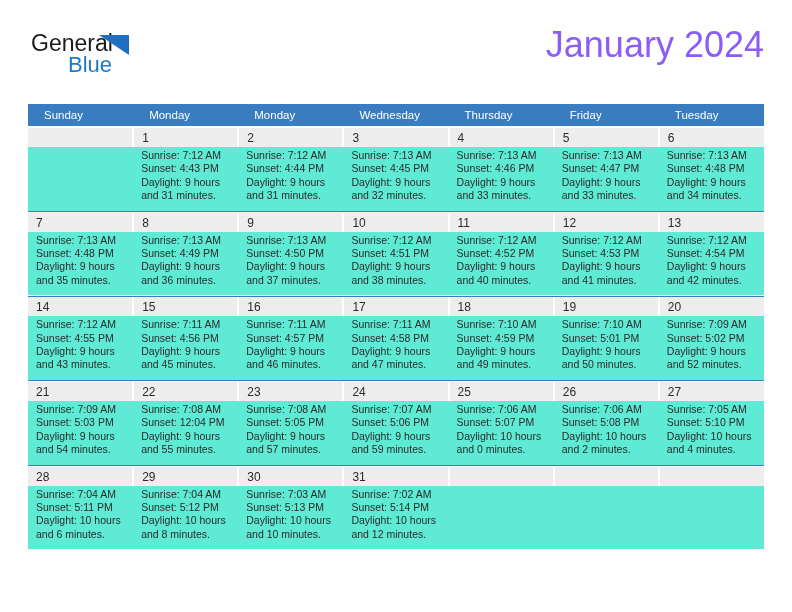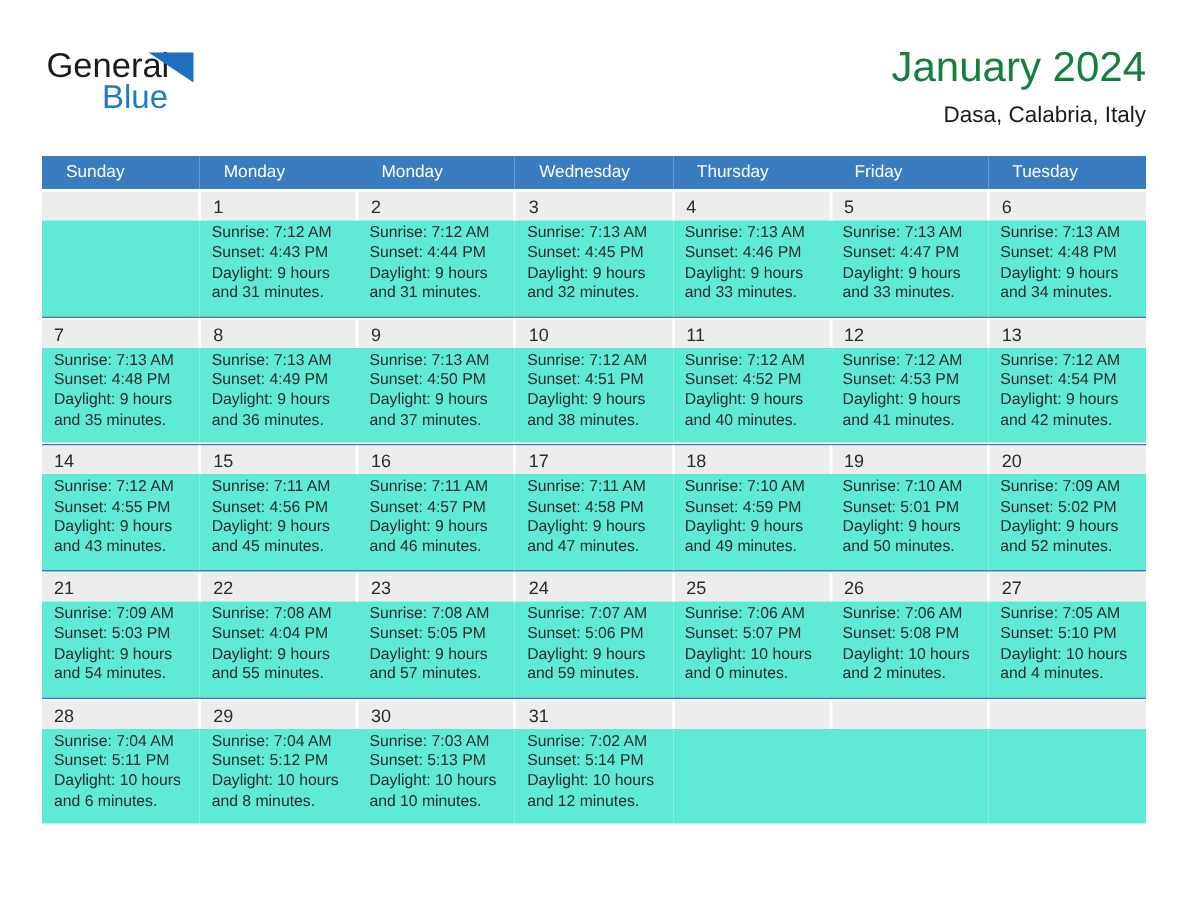--- a/index.html
+++ b/index.html
@@ -66,22 +66,22 @@
     font-family: "Liberation Sans", sans-serif;
     line-height: 26px;
   }
   .title-wrap {
     position: absolute;
     right: 0px;
     top: 0px;
     text-align: right;
   }
   .cal-title {
-    font-size: 28px;
-    color: #15803d;
+    font-size: 36px;
+    color: #8b5cf6;
     line-height: 34px;
     white-space: nowrap;
   }
   .cal-sub {
     font-size: 15px;
     color: #1b1b1b;
     line-height: 22px;
     margin-top: 4px;
     white-space: nowrap;
   }
@@ -156,21 +156,20 @@
   <div class="top">
 
     <div class="brand">
       <span class="brand-general">General</span>
       <span class="brand-tri"></span>
       <span class="brand-blue">Blue</span>
     </div>
 
     <div class="title-wrap">
       <div class="cal-title">January 2024</div>
-      <div class="cal-sub">Dasa, Calabria, Italy</div>
     </div>
 
   </div>
 
   <table class="cal">
     <colgroup>
       <col>
         <col>
         <col>
         <col>
@@ -447,21 +446,21 @@
         </tr>
         <tr class="info-row">
           <td>
             <div class="info-line">Sunrise: 7:09 AM</div>
             <div class="info-line">Sunset: 5:03 PM</div>
             <div class="info-line">Daylight: 9 hours</div>
             <div class="info-line">and 54 minutes.</div>
           </td>
           <td>
             <div class="info-line">Sunrise: 7:08 AM</div>
-            <div class="info-line">Sunset: 4:04 PM</div>
+            <div class="info-line">Sunset: 12:04 PM</div>
             <div class="info-line">Daylight: 9 hours</div>
             <div class="info-line">and 55 minutes.</div>
           </td>
           <td>
             <div class="info-line">Sunrise: 7:08 AM</div>
             <div class="info-line">Sunset: 5:05 PM</div>
             <div class="info-line">Daylight: 9 hours</div>
             <div class="info-line">and 57 minutes.</div>
           </td>
           <td>

